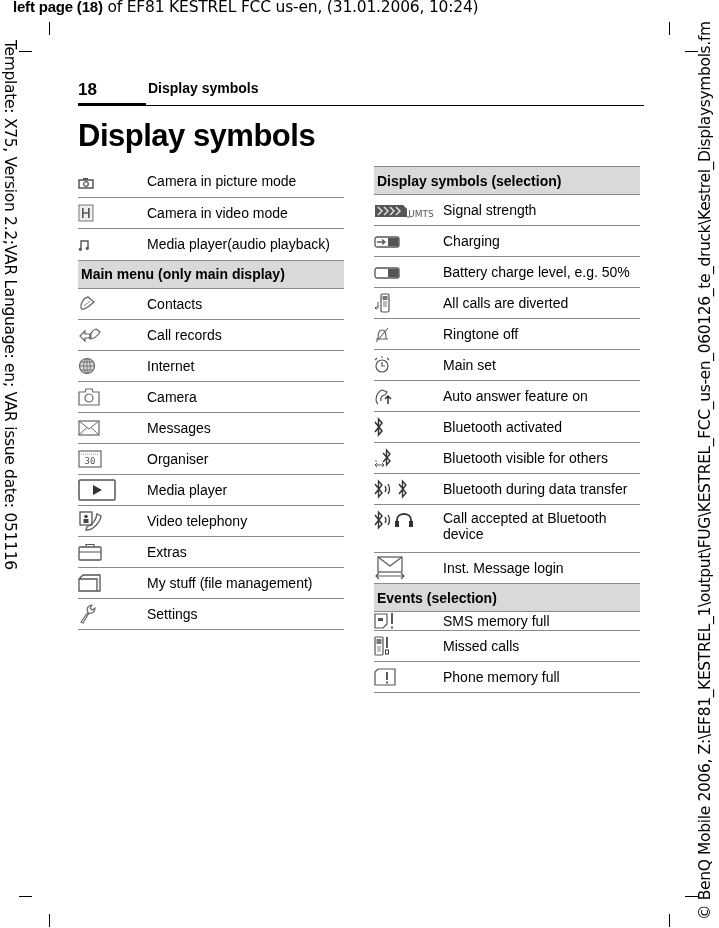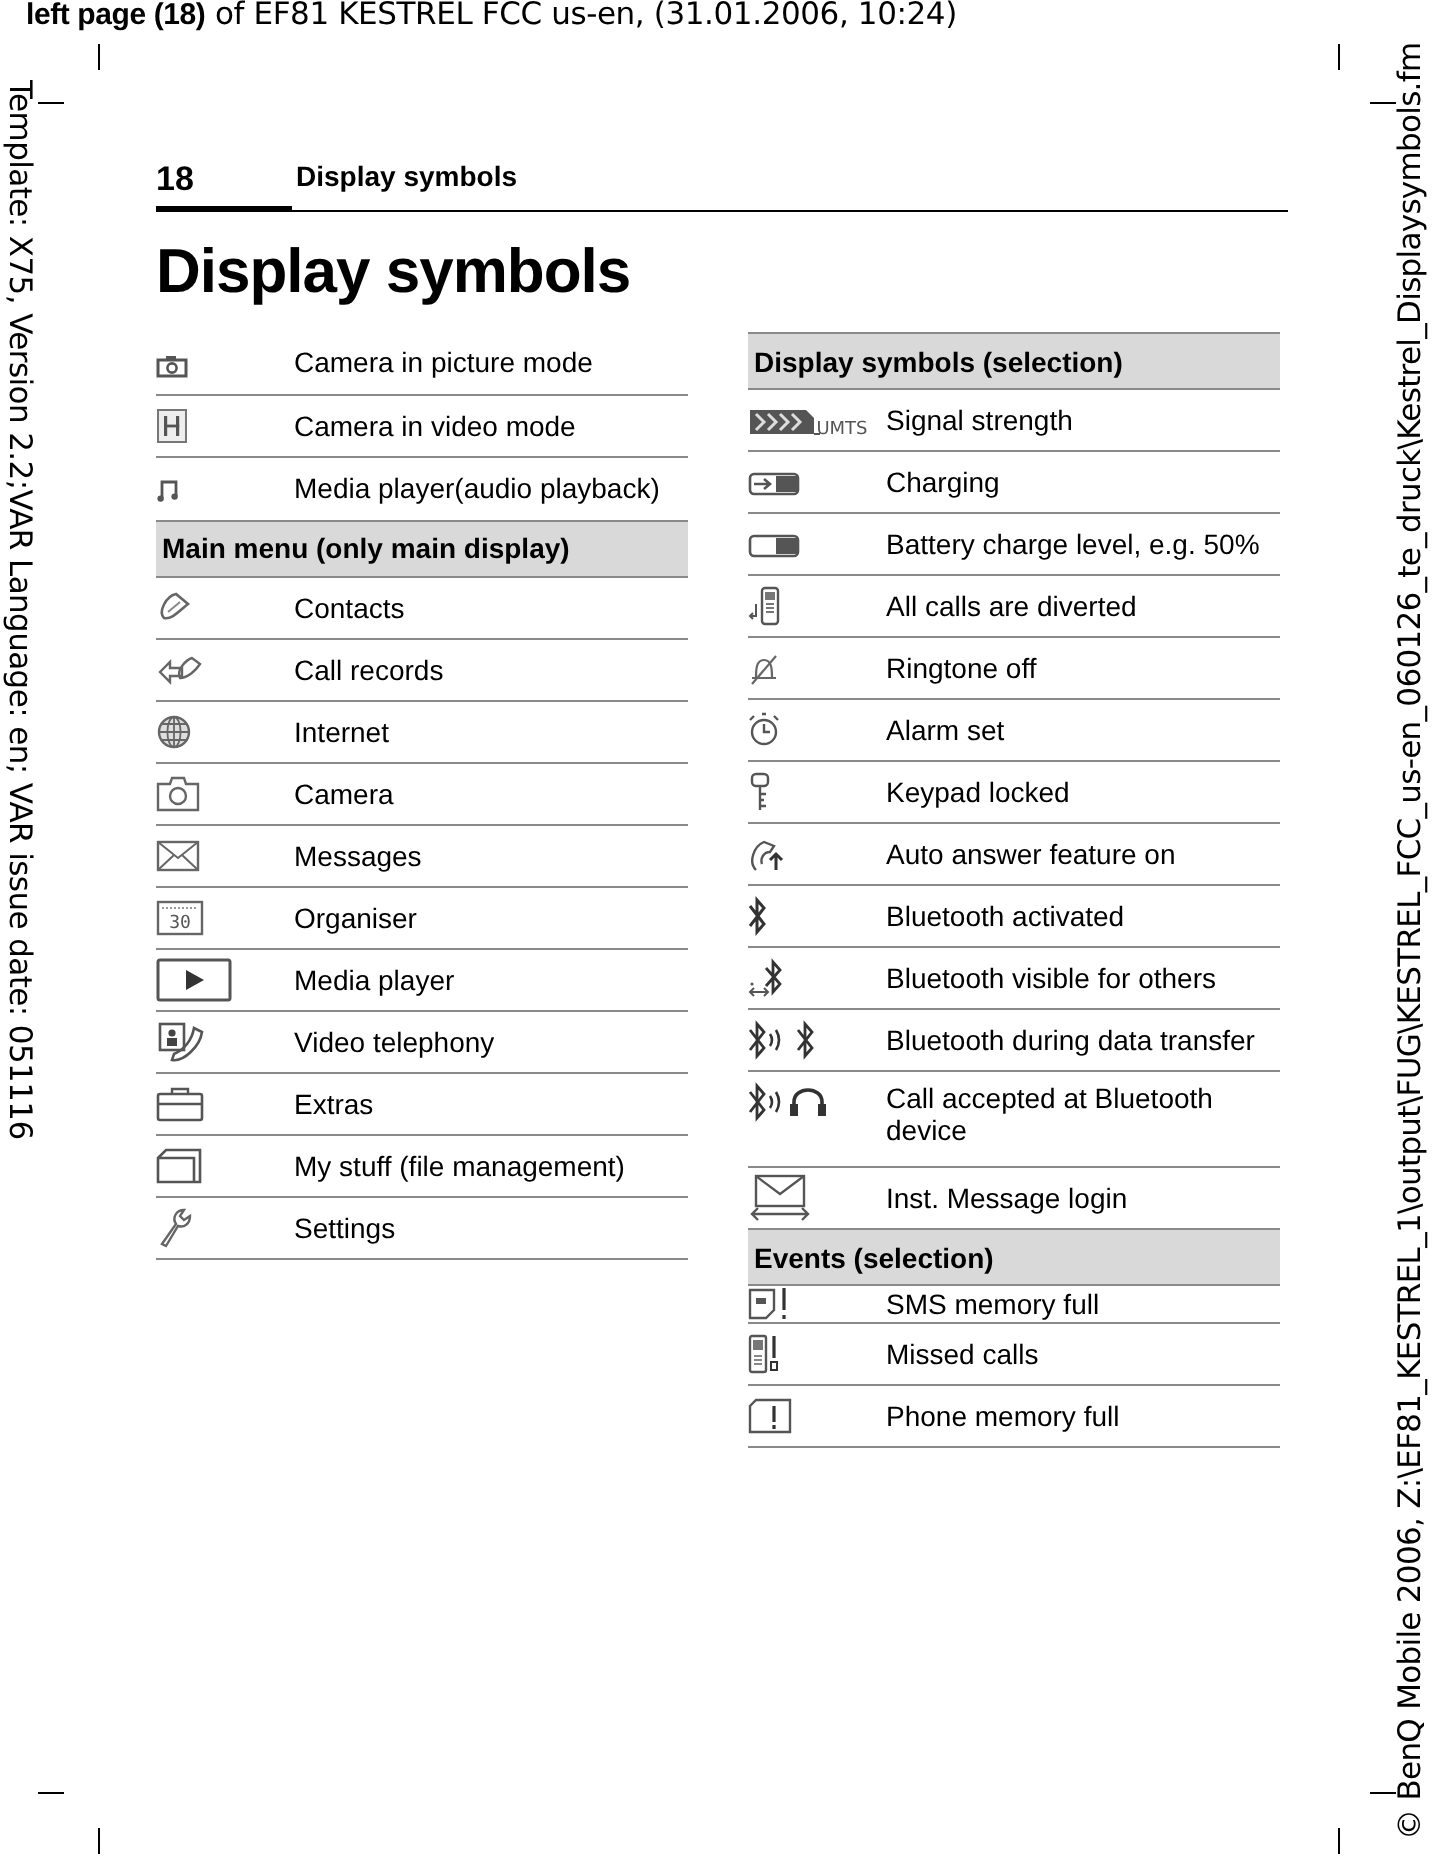--- a/index.html
+++ b/index.html
@@ -210,28 +210,21 @@
               <path d="M4 12 C4 8 4 3 8 3 C12 3 12 8 12 12 H2 H14" fill="none" stroke="#666" stroke-width="1.1"></path>
               <path d="M2 15 L14 1" stroke="#666" stroke-width="1.1"></path>
             </svg></span></td>
     <td class="lb">Ringtone off</td>
   </tr>
   <tr style="height:31px">
     <td class="ic"><span class="icon"><svg width="16" height="18" viewBox="0 0 16 18">
               <circle cx="8" cy="10" r="6" fill="none" stroke="#555" stroke-width="1.2"></circle>
               <path d="M8 6 V10 H11 M1 4 L3 2 M15 4 L13 2 M7 1 H9" fill="none" stroke="#555" stroke-width="1.2"></path>
             </svg></span></td>
-    <td class="lb">Alarm set</td>
-  </tr>
-  <tr style="height:31px">
-    <td class="ic"><span class="icon"><svg width="12" height="20" viewBox="0 0 12 20">
-              <rect x="2" y="1" width="8" height="6" rx="2" fill="none" stroke="#555" stroke-width="1.2"></rect>
-              <path d="M6 7 V19 M6 11 H9 M6 14 H8 M6 17 H9" fill="none" stroke="#555" stroke-width="1.2"></path>
-            </svg></span></td>
-    <td class="lb">Keypad locked</td>
+    <td class="lb">Main set</td>
   </tr>
   <tr style="height:31px">
     <td class="ic"><span class="icon"><svg width="20" height="16" viewBox="0 0 20 16">
               <path d="M4 15 C0 11 3 3 8 1 L13 3 L11 6 C8 6 6 9 7 12" fill="none" stroke="#555" stroke-width="1.2"></path>
               <path d="M14 15 V8 M11 10 L14 7 L17 10" fill="none" stroke="#333" stroke-width="1.5"></path>
             </svg></span></td>
     <td class="lb">Auto answer feature on</td>
   </tr>
   <tr style="height:31px">
     <td class="ic"><span class="icon"><svg width="10" height="20" viewBox="0 0 10 20">

